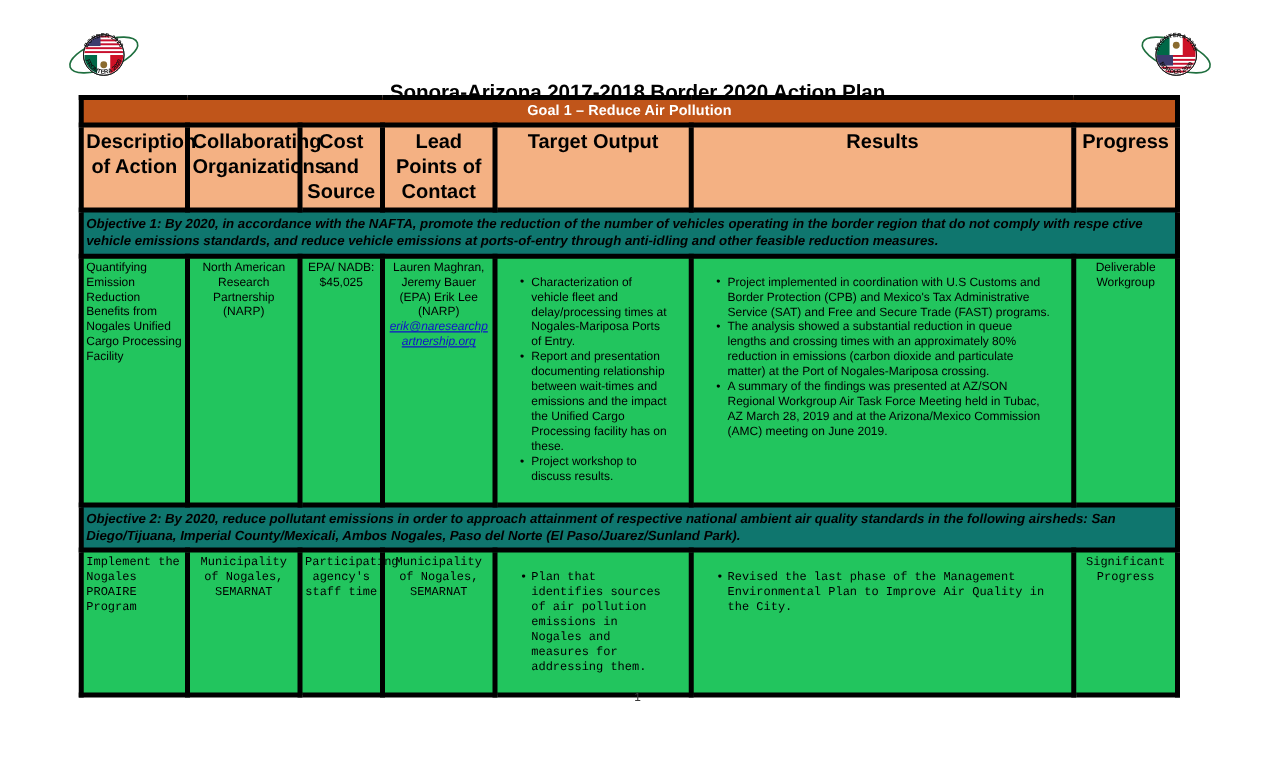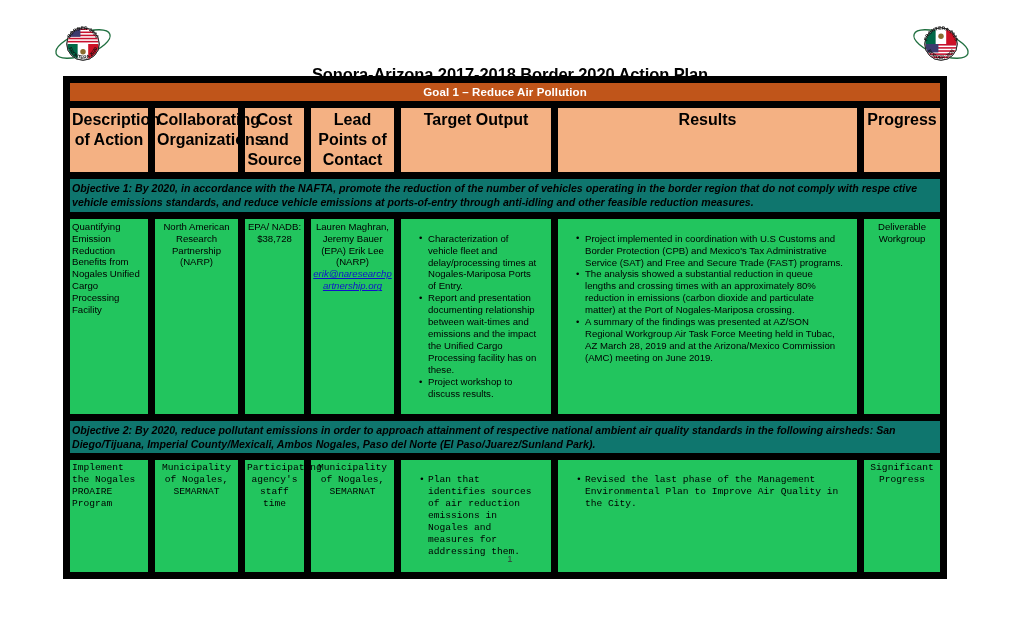--- a/index.html
+++ b/index.html
@@ -49,21 +49,21 @@
     left: 63px;
     top: 76px;
     width: 877px;
   }
   table.plan {
     width: 877px;
     border-collapse: collapse;
     table-layout: fixed;
   }
   table.plan td, table.plan th {
-    border: 7px solid #000000;
+    border: 4px solid #000000;
     vertical-align: top;
     padding: 2px 2px;
   }
 
   .goal-band {
     background: #C0551A;
     color: #ffffff;
     text-align: center;
     font-weight: bold;
     font-size: 11.5px;
@@ -242,21 +242,21 @@
     </thead>
 
     <tbody>
       <tr>
         <td class="objective-band" colspan="7">Objective 1: By 2020, in accordance with the NAFTA, promote the reduction of the number of vehicles operating in the border region that do not comply with respe ctive vehicle emissions standards, and reduce vehicle emissions at ports-of-entry through anti-idling and other feasible reduction measures.</td>
       </tr>
 
       <tr class="row-tall">
         <td class="cell c-left">Quantifying Emission Reduction Benefits from Nogales Unified Cargo Processing Facility</td>
         <td class="cell c-center">North American Research Partnership (NARP)</td>
-        <td class="cell c-center">EPA/ NADB: $38,728</td>
+        <td class="cell c-center">EPA/ NADB: $45,025</td>
         <td class="cell c-center">
           <span>Lauren Maghran, Jeremy Bauer (EPA) Erik Lee (NARP)</span>
           <a class="email-link" href="#">erik@naresearchpartnership.org</a>
         </td>
         <td class="cell c-left">
           <ul>
               <li>Characterization of vehicle fleet and delay/processing times at Nogales-Mariposa Ports of Entry.</li>
               <li>Report and presentation documenting relationship between wait-times and emissions and the impact the Unified Cargo Processing facility has on these.</li>
               <li>Project workshop to discuss results.</li>
             </ul>
@@ -275,21 +275,21 @@
         <td class="objective-band" colspan="7">Objective 2: By 2020, reduce pollutant emissions in order to approach attainment of respective national ambient air quality standards in the following airsheds: San Diego/Tijuana, Imperial County/Mexicali, Ambos Nogales, Paso del Norte (El Paso/Juarez/Sunland Park).</td>
       </tr>
 
       <tr class="row-short">
         <td class="cell c-left">Implement the Nogales PROAIRE Program</td>
         <td class="cell c-center">Municipality of Nogales, SEMARNAT</td>
         <td class="cell c-center">Participating agency's staff time</td>
         <td class="cell c-center">Municipality of Nogales, SEMARNAT</td>
         <td class="cell c-left">
           <ul>
-              <li>Plan that identifies sources of air reduction emissions in Nogales and measures for addressing them.</li>
+              <li>Plan that identifies sources of air pollution emissions in Nogales and measures for addressing them.</li>
             </ul>
         </td>
         <td class="cell c-left">
           <ul>
               <li>Revised the last phase of the Management Environmental Plan to Improve Air Quality in the City.</li>
             </ul>
         </td>
         <td class="cell c-center">Significant Progress</td>
       </tr>
     </tbody>

